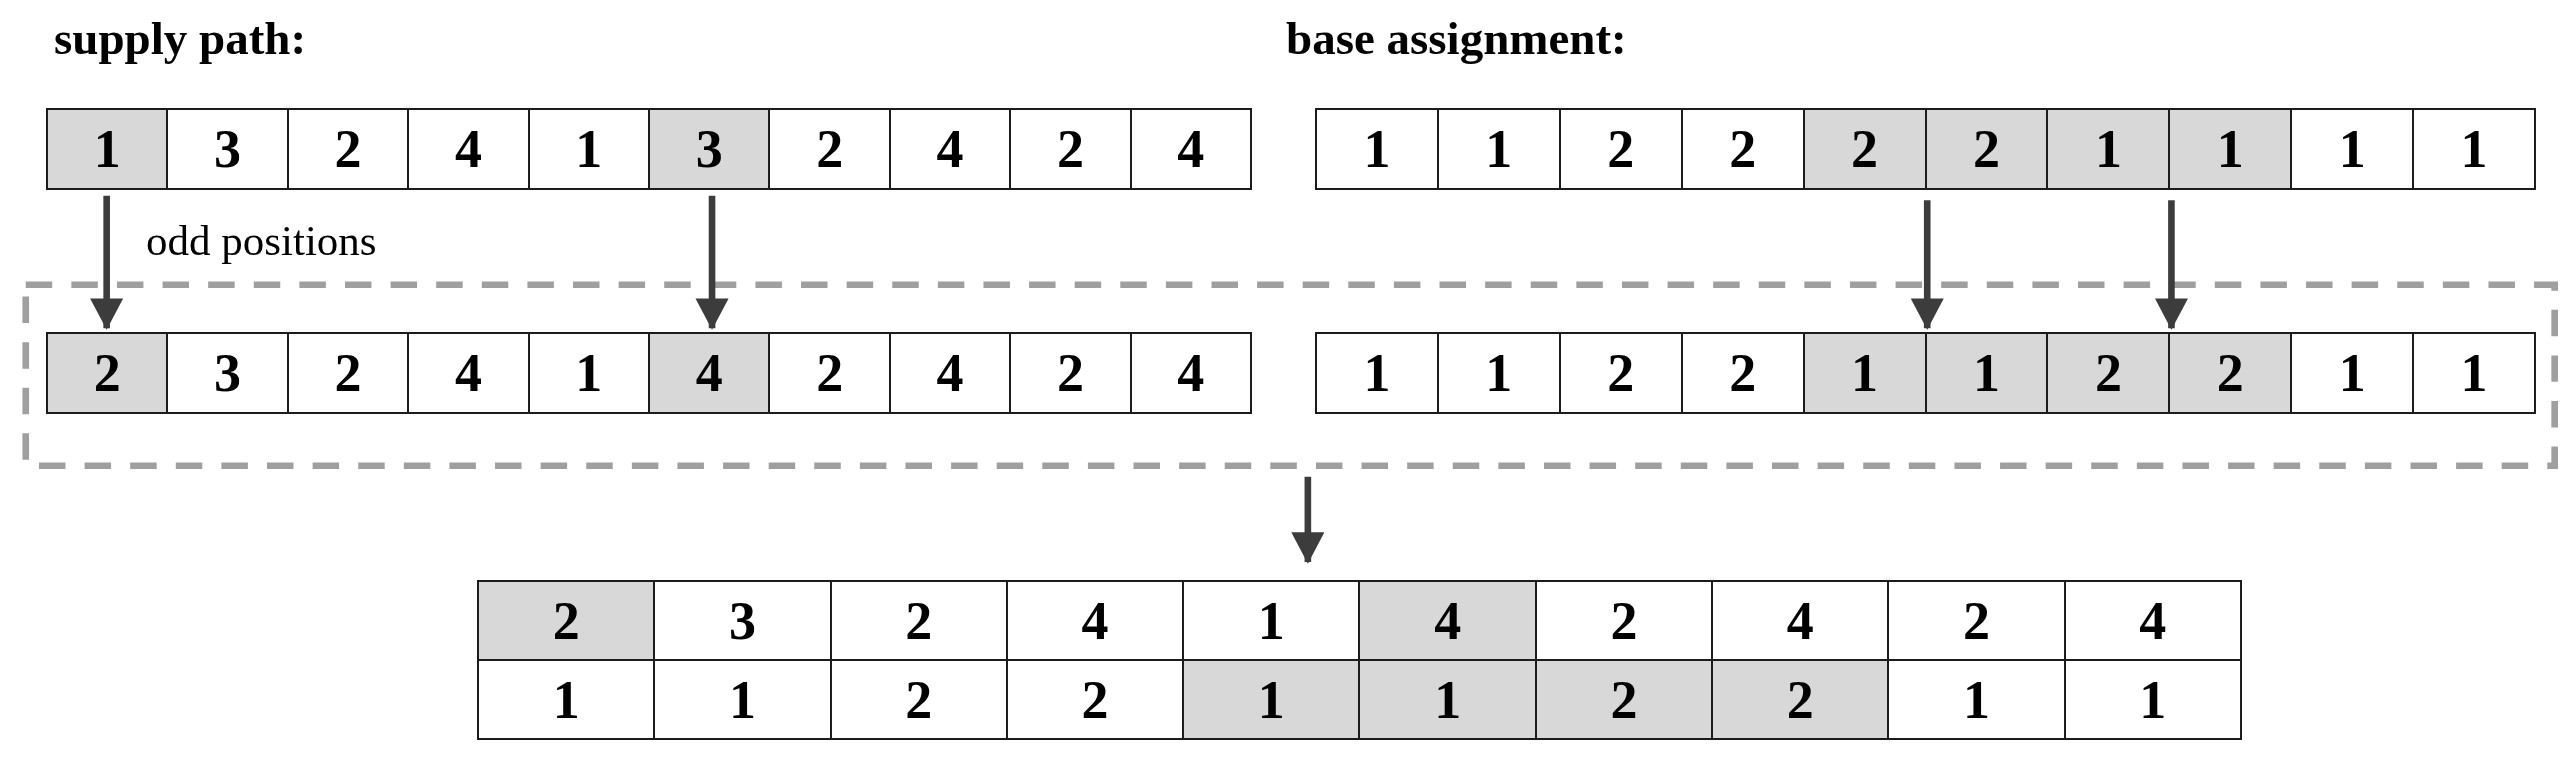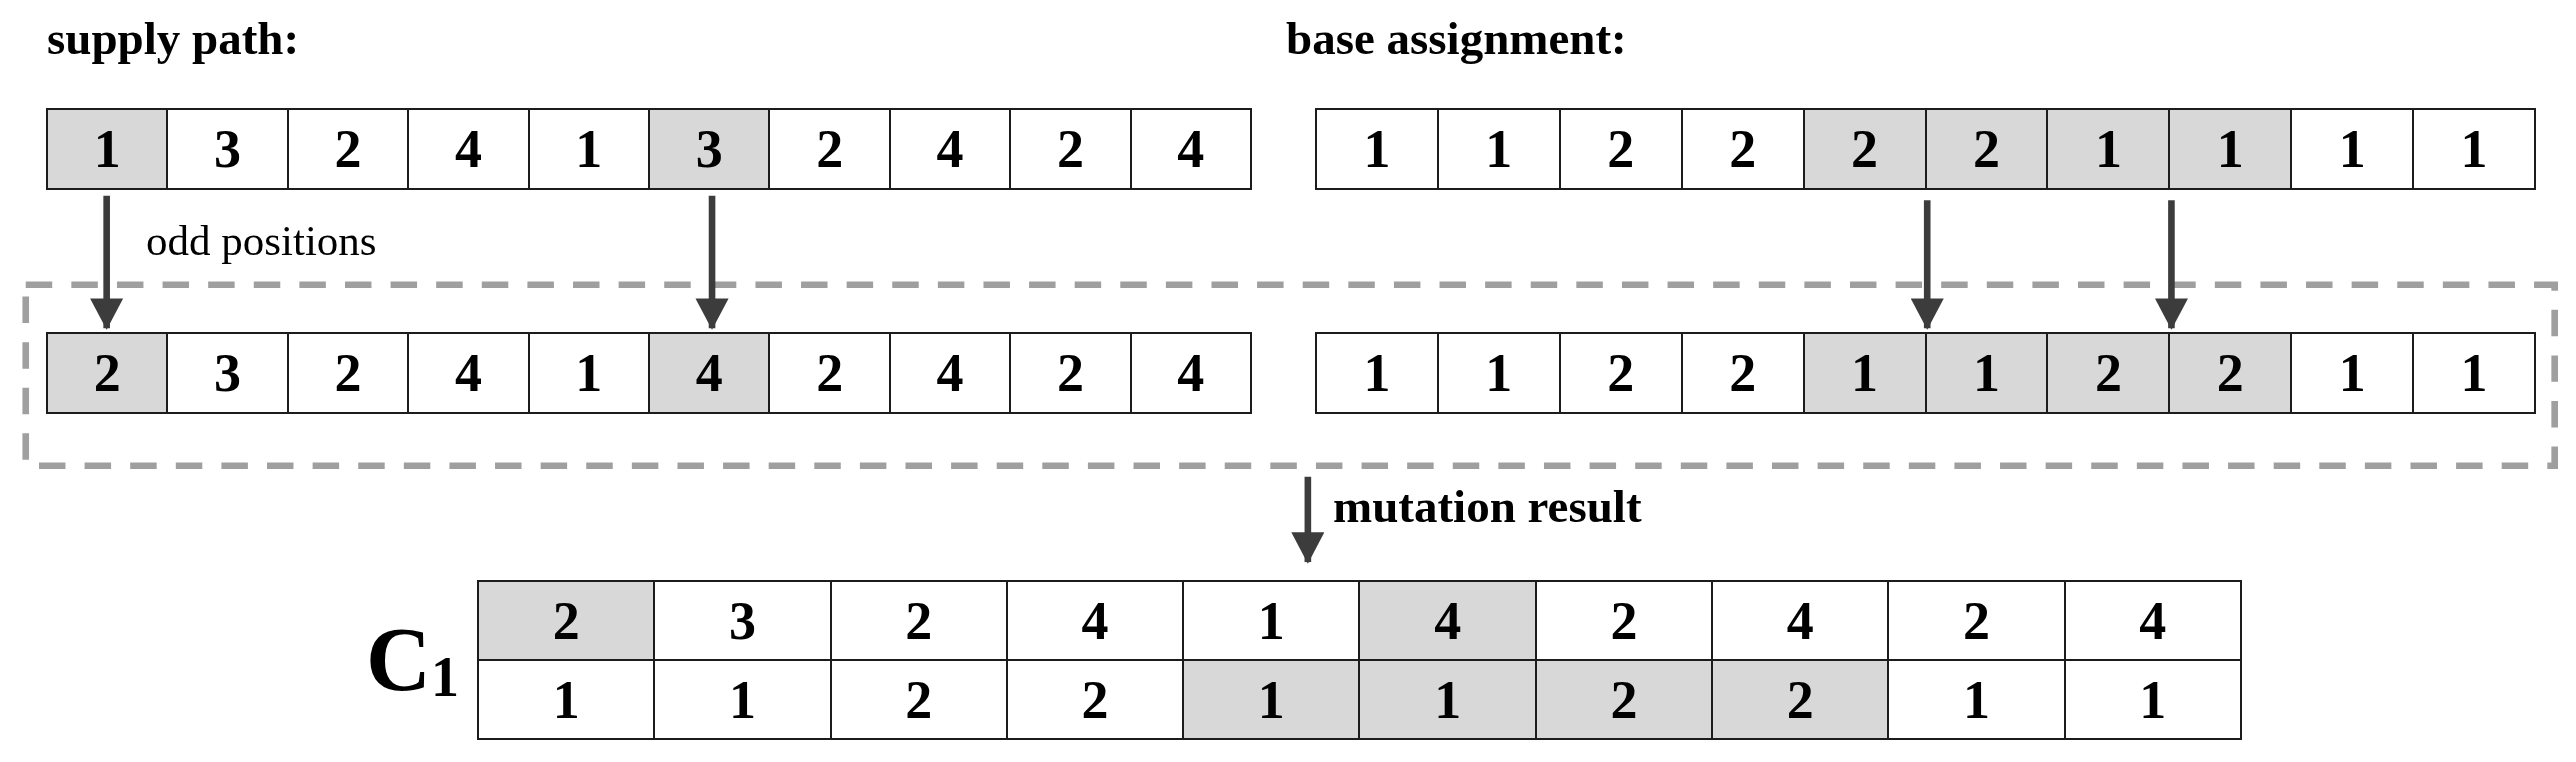--- a/index.html
+++ b/index.html
@@ -52,25 +52,24 @@
 
     <line x1="145" y1="266" x2="145" y2="446" stroke="#3c3c3c" stroke-width="9" marker-end="url(#ah)"></line>
     <line x1="968" y1="266" x2="968" y2="446" stroke="#3c3c3c" stroke-width="9" marker-end="url(#ah)"></line>
 
     <line x1="2620" y1="272" x2="2620" y2="446" stroke="#3c3c3c" stroke-width="9" marker-end="url(#ah)"></line>
     <line x1="2952" y1="272" x2="2952" y2="446" stroke="#3c3c3c" stroke-width="9" marker-end="url(#ah)"></line>
 
     <line x1="1778" y1="648" x2="1778" y2="764" stroke="#3c3c3c" stroke-width="9" marker-end="url(#ah)"></line>
   </svg>
 
-  <div class="label title" style="left:47px;top:14.7px">supply path:</div>
+  <div class="label title" style="left:54px;top:14.7px">supply path:</div>
   <div class="label small" style="left:146px;top:219px">odd positions</div>
 
   <div class="label title" style="left:1286px;top:14.7px">base assignment:</div>
-  <div class="label title" style="left:1333px;top:483px">mutation result</div>
 
   <div class="strip" style="left:46px;top:108px;width:1206px;height:82px">
       <div class="cell shaded">1</div>
       <div class="cell">3</div>
       <div class="cell">2</div>
       <div class="cell">4</div>
       <div class="cell">1</div>
       <div class="cell shaded">3</div>
       <div class="cell">2</div>
       <div class="cell">4</div>
@@ -108,23 +107,20 @@
       <div class="cell">2</div>
       <div class="cell">2</div>
       <div class="cell shaded">1</div>
       <div class="cell shaded">1</div>
       <div class="cell shaded">2</div>
       <div class="cell shaded">2</div>
       <div class="cell">1</div>
       <div class="cell">1</div>
     </div>
 
-  <div class="c1" style="left:366px;top:615px">
-    <span class="base">C</span><span class="sub">1</span>
-  </div>
 
   <div class="result-table" style="left:477px;top:580px;width:1765px">
     <div class="rrow">
         <div class="cell shaded">2</div>
         <div class="cell">3</div>
         <div class="cell">2</div>
         <div class="cell">4</div>
         <div class="cell">1</div>
         <div class="cell shaded">4</div>
         <div class="cell">2</div>

